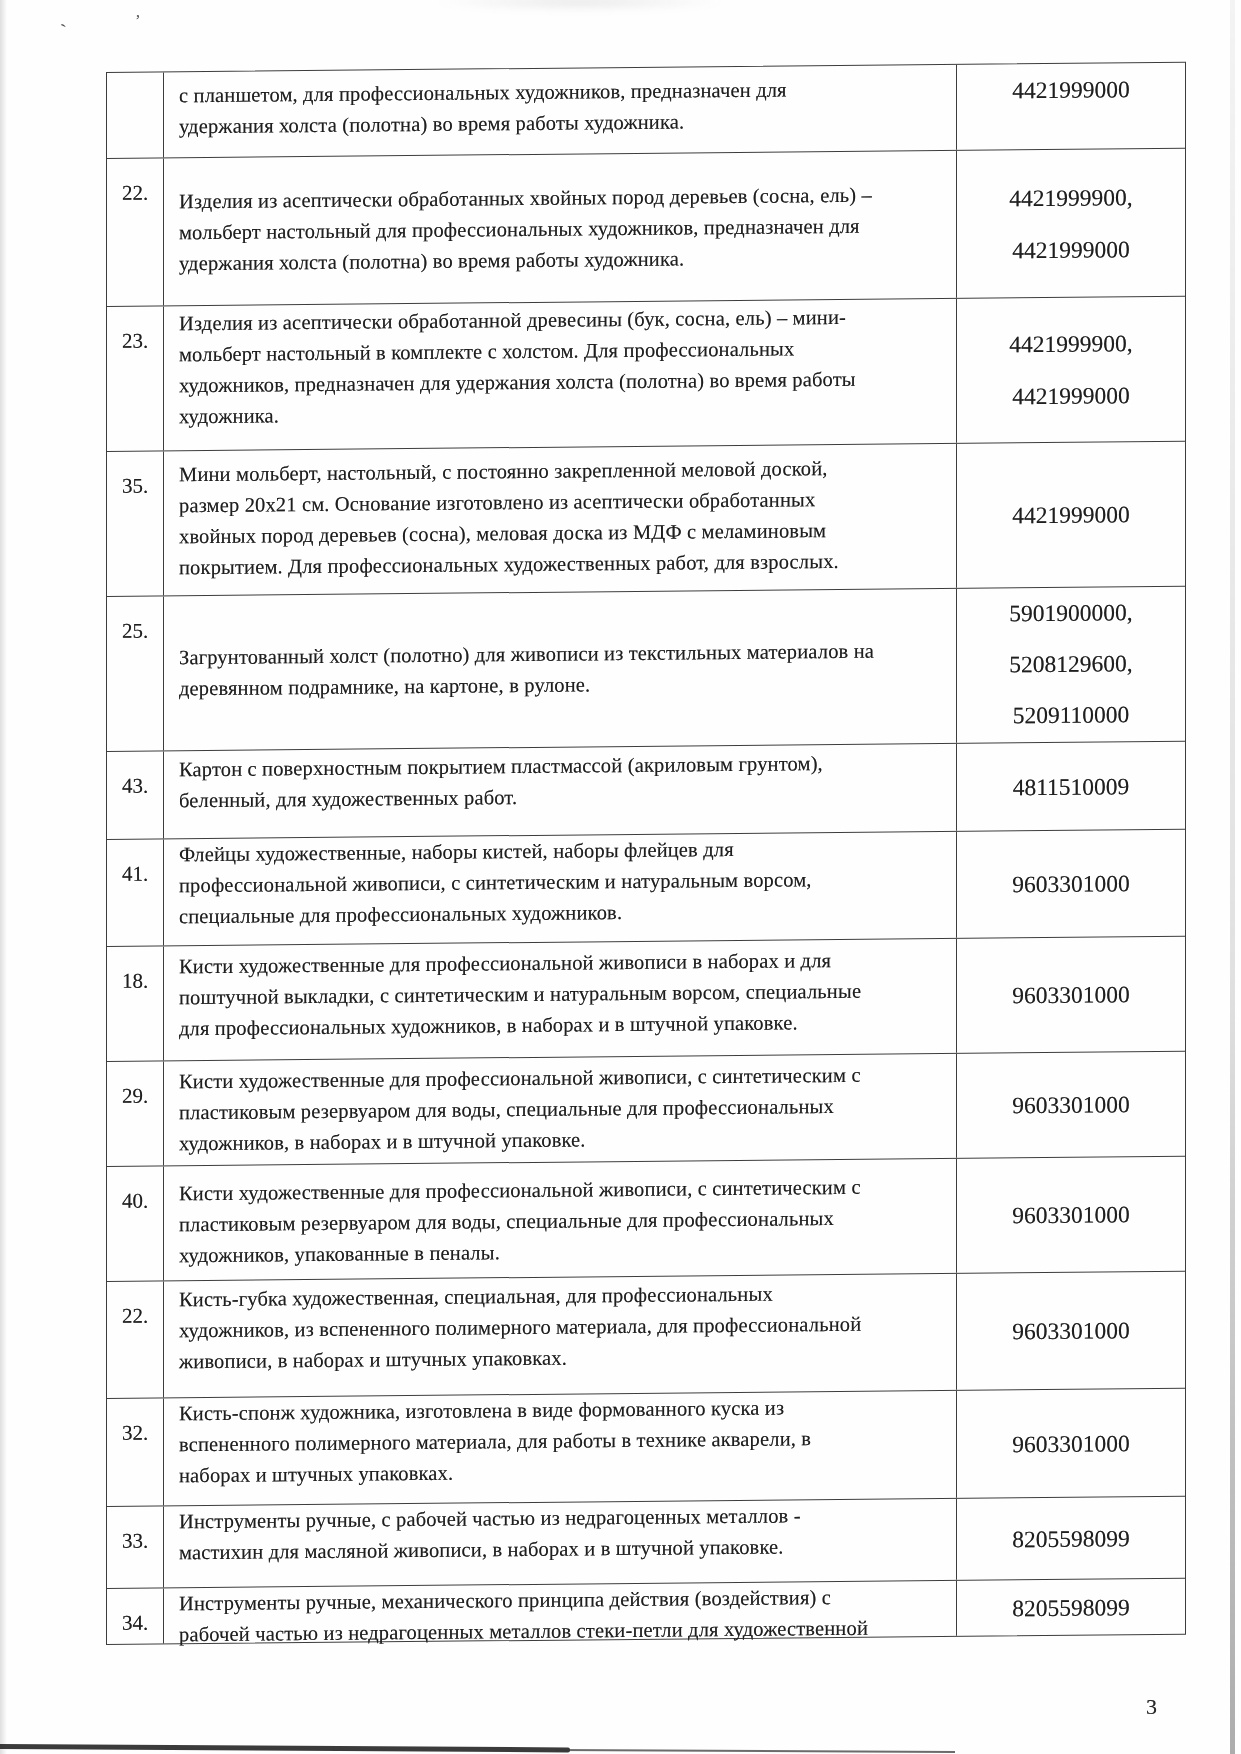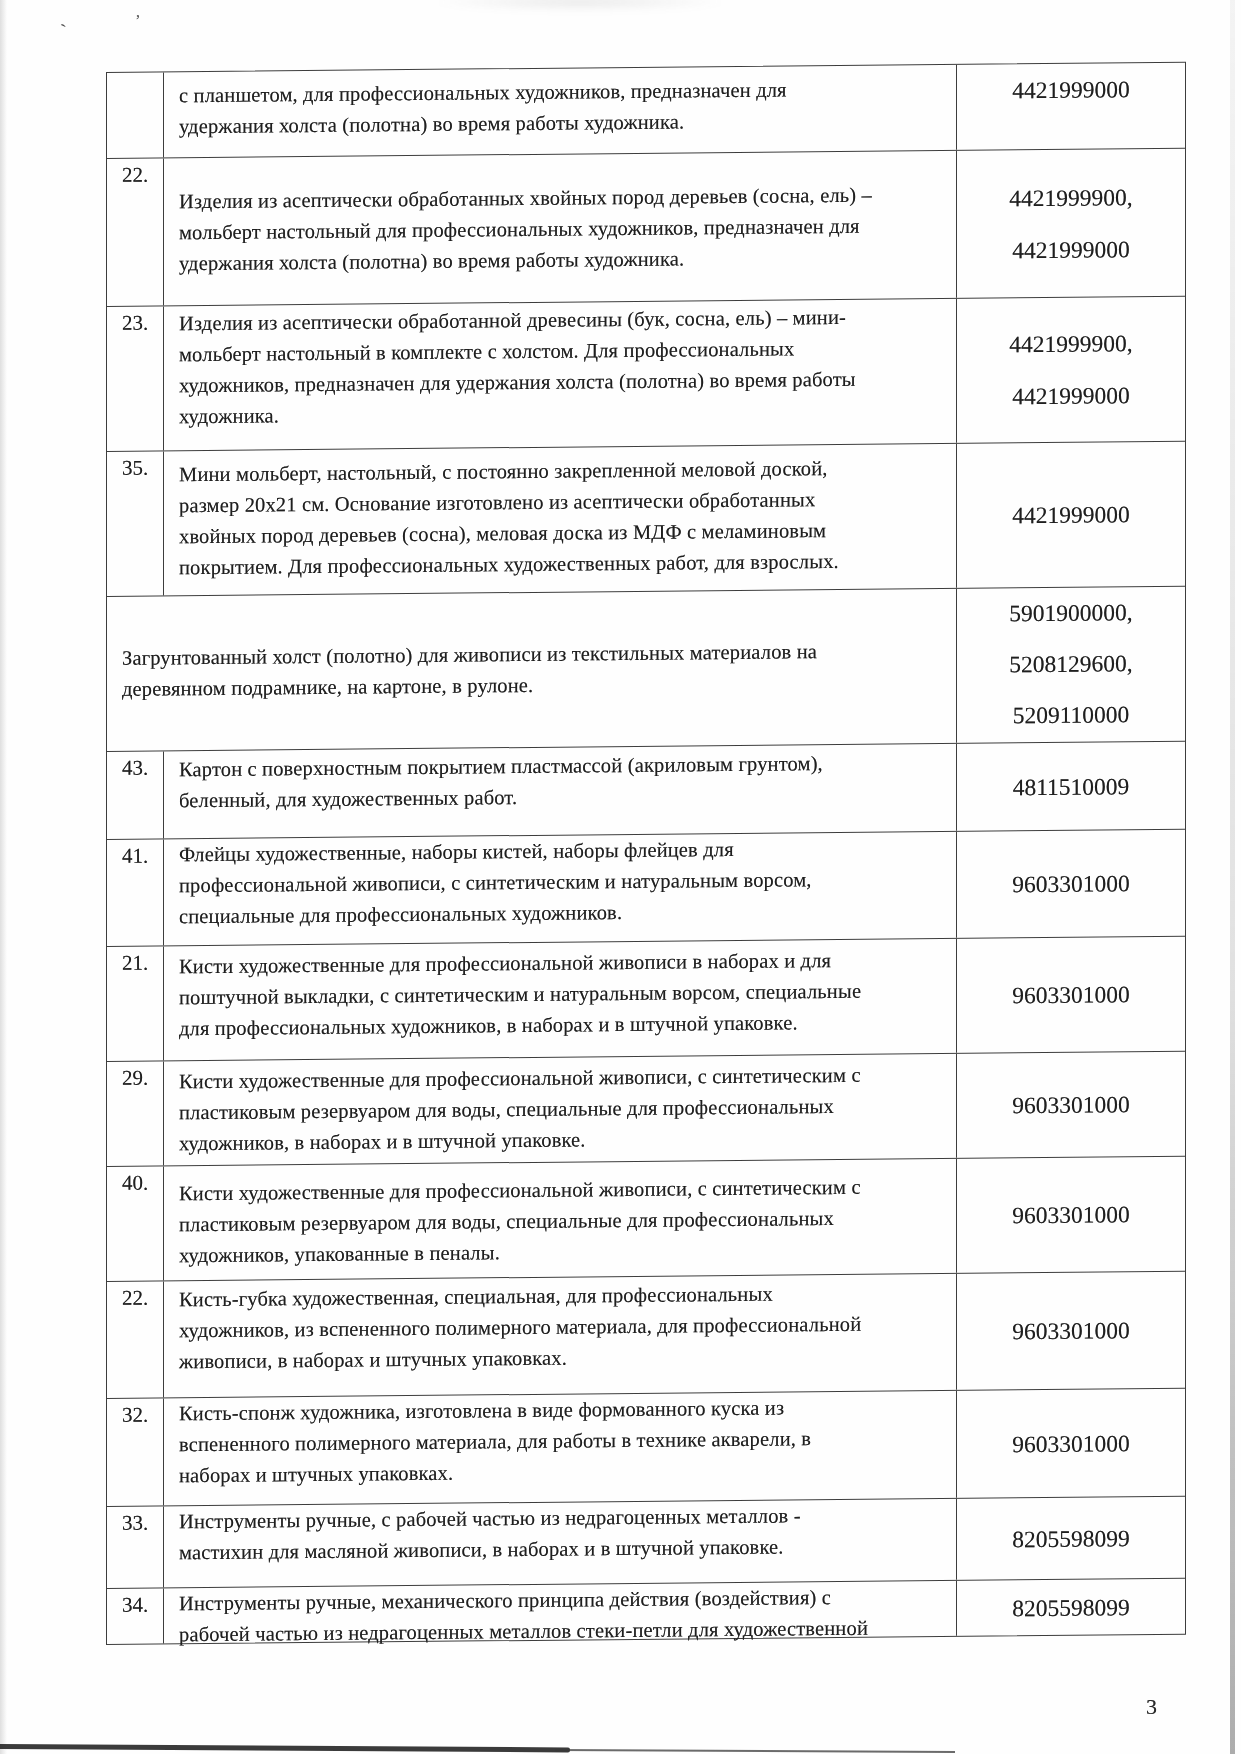--- a/index.html
+++ b/index.html
@@ -60,21 +60,21 @@
     transform-origin:top left;
     box-sizing:border-box;
     background:transparent;
   }
   .row{display:flex;box-sizing:border-box;}
   .row + .row{border-top:1.5px solid var(--border);}
   .cell{box-sizing:border-box;}
   .num{
     width:57px;flex:0 0 57px;
     border-right:1.4px solid var(--border);
-    text-align:center;font-size:21px;padding-top:3px;
+    text-align:center;font-size:21px;padding-top:21px;
     line-height:26px;
   }
   .desc{
     flex:1 1 auto;
     border-right:1.4px solid var(--border);
     padding:0 8px 0 15px;
     display:flex;flex-direction:column;justify-content:flex-start;
     font-size:20.5px;line-height:31px;letter-spacing:0.15px;
   }
   .desc .line{white-space:nowrap;}
@@ -149,20 +149,21 @@
           <div class="line">размер 20х21 см. Основание изготовлено из асептически обработанных</div>
           <div class="line">хвойных пород деревьев (сосна), меловая доска из МДФ с меламиновым</div>
           <div class="line">покрытием. Для профессиональных художественных работ, для взрослых.</div>
         </div>
     <div class="cell codes mode-center">
           <div class="code">4421999000</div>
         </div>
   </div>
 
   <div class="row" style="height: 155px;">
+    <div class="cell num">25.</div>
     <div class="cell desc v-center">
           <div class="line">Загрунтованный холст (полотно) для живописи из текстильных материалов на</div>
           <div class="line">деревянном подрамнике, на картоне, в рулоне.</div>
         </div>
     <div class="cell codes mode-spread">
           <div class="code">5901900000,</div>
           <div class="code">5208129600,</div>
           <div class="code">5209110000</div>
         </div>
   </div>
@@ -184,21 +185,21 @@
           <div class="line">Флейцы художественные, наборы кистей, наборы флейцев для</div>
           <div class="line">профессиональной живописи, с синтетическим и натуральным ворсом,</div>
           <div class="line">специальные для профессиональных художников.</div>
         </div>
     <div class="cell codes mode-center">
           <div class="code">9603301000</div>
         </div>
   </div>
 
   <div class="row" style="height: 115px;">
-    <div class="cell num">21.</div>
+    <div class="cell num">18.</div>
     <div class="cell desc" style="padding-top: 5px;">
           <div class="line">Кисти художественные для профессиональной живописи в наборах и для</div>
           <div class="line">поштучной выкладки, с синтетическим и натуральным ворсом, специальные</div>
           <div class="line">для профессиональных художников, в наборах и в штучной упаковке.</div>
         </div>
     <div class="cell codes mode-center">
           <div class="code">9603301000</div>
         </div>
   </div>
 

